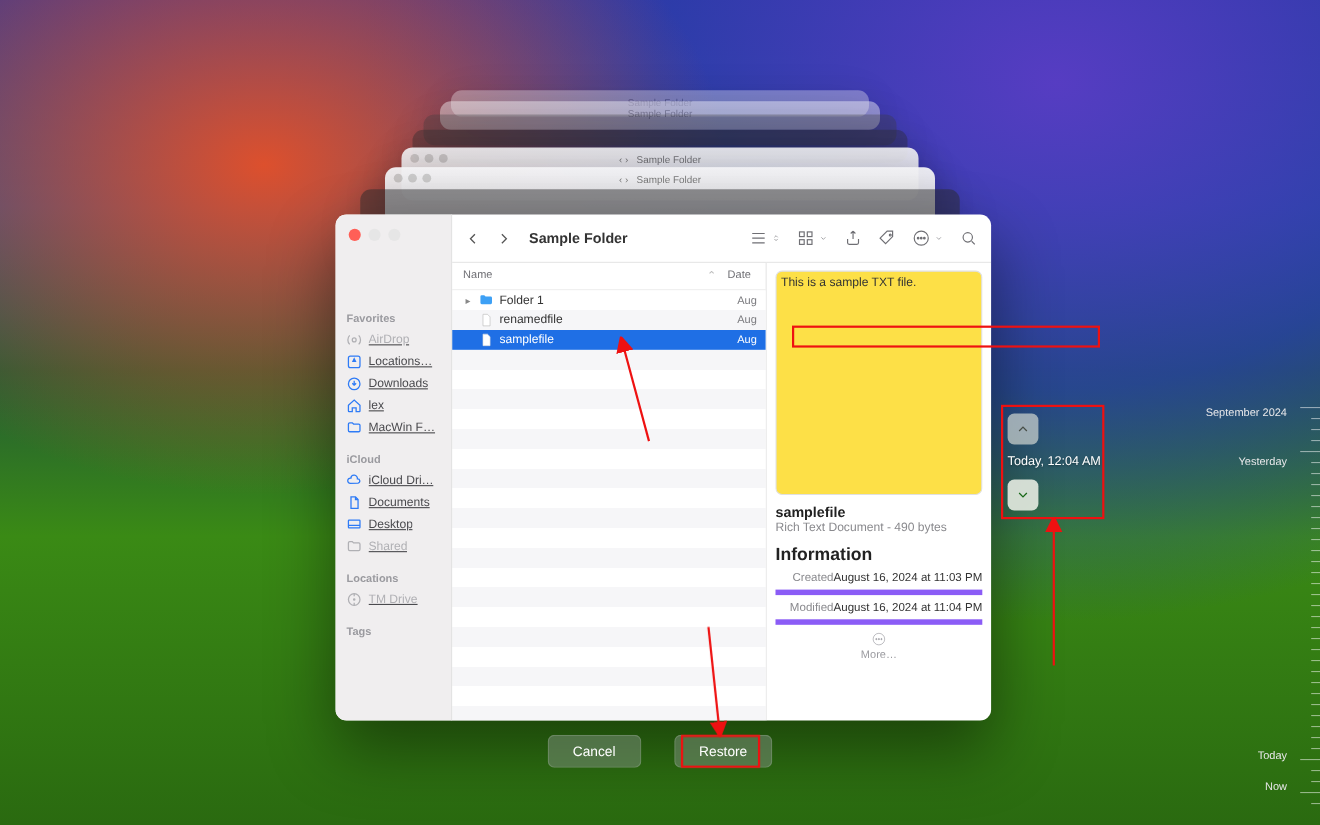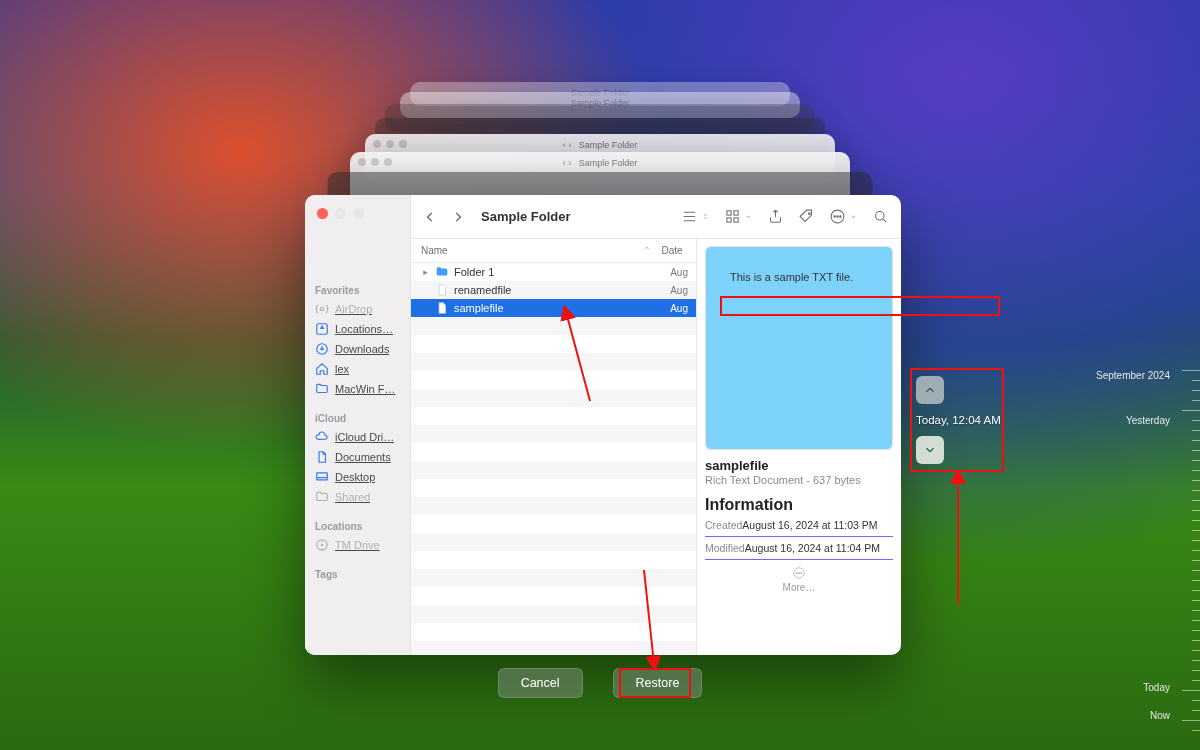--- a/index.html
+++ b/index.html
@@ -66,25 +66,25 @@
   }
   .row{ height:18px; display:flex; align-items:center; padding:0 8px 0 10px; gap:5px;}
   .row .caret{width:9px; text-align:center; color:#888; font-size:9px;}
   .row .ficon{width:14px;height:14px;}
   .row .fname{flex:1; white-space:nowrap; overflow:hidden; text-overflow:ellipsis; color:#333;}
   .row .fdate{color:#7a7a7e; font-size:10px;}
   .row.sel{ background:#1f6fe5; }
   .row.sel .fname, .row.sel .fdate{ color:#fff;}
 
   .preview{ flex:1; padding:7px 8px 8px; display:flex; flex-direction:column; gap:8px; font-size:11px;}
-  .pvbox{ border:1px solid #e0e0e0; border-radius:6px; height:204px; padding:24px; color:#333; font-size:11px; background:#7dd3fc;}
+  .pvbox{ border:1px solid #e0e0e0; border-radius:6px; height:204px; padding:4px; color:#333; font-size:11px; background:#fde047;}
   .pvname{ font-weight:700; font-size:13px; color:#222;}
   .pvtype{ color:#8a8a8e; font-size:11px; margin-top:1px;}
   .pvsec{ font-weight:700; font-size:16px; margin-top:10px; color:#222;}
-  .pvrow{ display:flex; justify-content:flex-start; padding:5px 0; border-bottom:1px solid #8b5cf6; font-size:10.5px;}
+  .pvrow{ display:flex; justify-content:flex-end; padding:5px 0; border-bottom:5px solid #8b5cf6; font-size:10.5px;}
   .pvrow .k{color:#8a8a8e;} .pvrow .v{color:#333;}
   .more{ text-align:center; color:#9a9a9f; font-size:10px; margin-top:6px;}
   .more svg{width:14px;height:14px;display:block;margin:0 auto 2px;stroke:#9a9a9f;fill:none;}
 
   
   .hl{ position:absolute; border:2px solid #e11; pointer-events:none;}
   .arrow{ position:absolute; }
 
   
   .btnbar{ position:absolute; left:0; right:0; top:668px; display:flex; justify-content:center; gap:30px;}
@@ -311,21 +311,21 @@
           </div>
         </div>
       </div>
 
       <div class="preview">
         <div class="pvbox">
           <span>This is a sample TXT file.</span>
         </div>
         <div>
           <div class="pvname">samplefile</div>
-          <div class="pvtype">Rich Text Document - 637 bytes</div>
+          <div class="pvtype">Rich Text Document - 490 bytes</div>
           <div class="pvsec">Information</div>
           <div class="pvrow">
             <span class="k">Created</span>
             <span class="v">August 16, 2024 at 11:03 PM</span>
           </div>
           <div class="pvrow">
             <span class="k">Modified</span>
             <span class="v">August 16, 2024 at 11:04 PM</span>
           </div>
           <div class="more">

